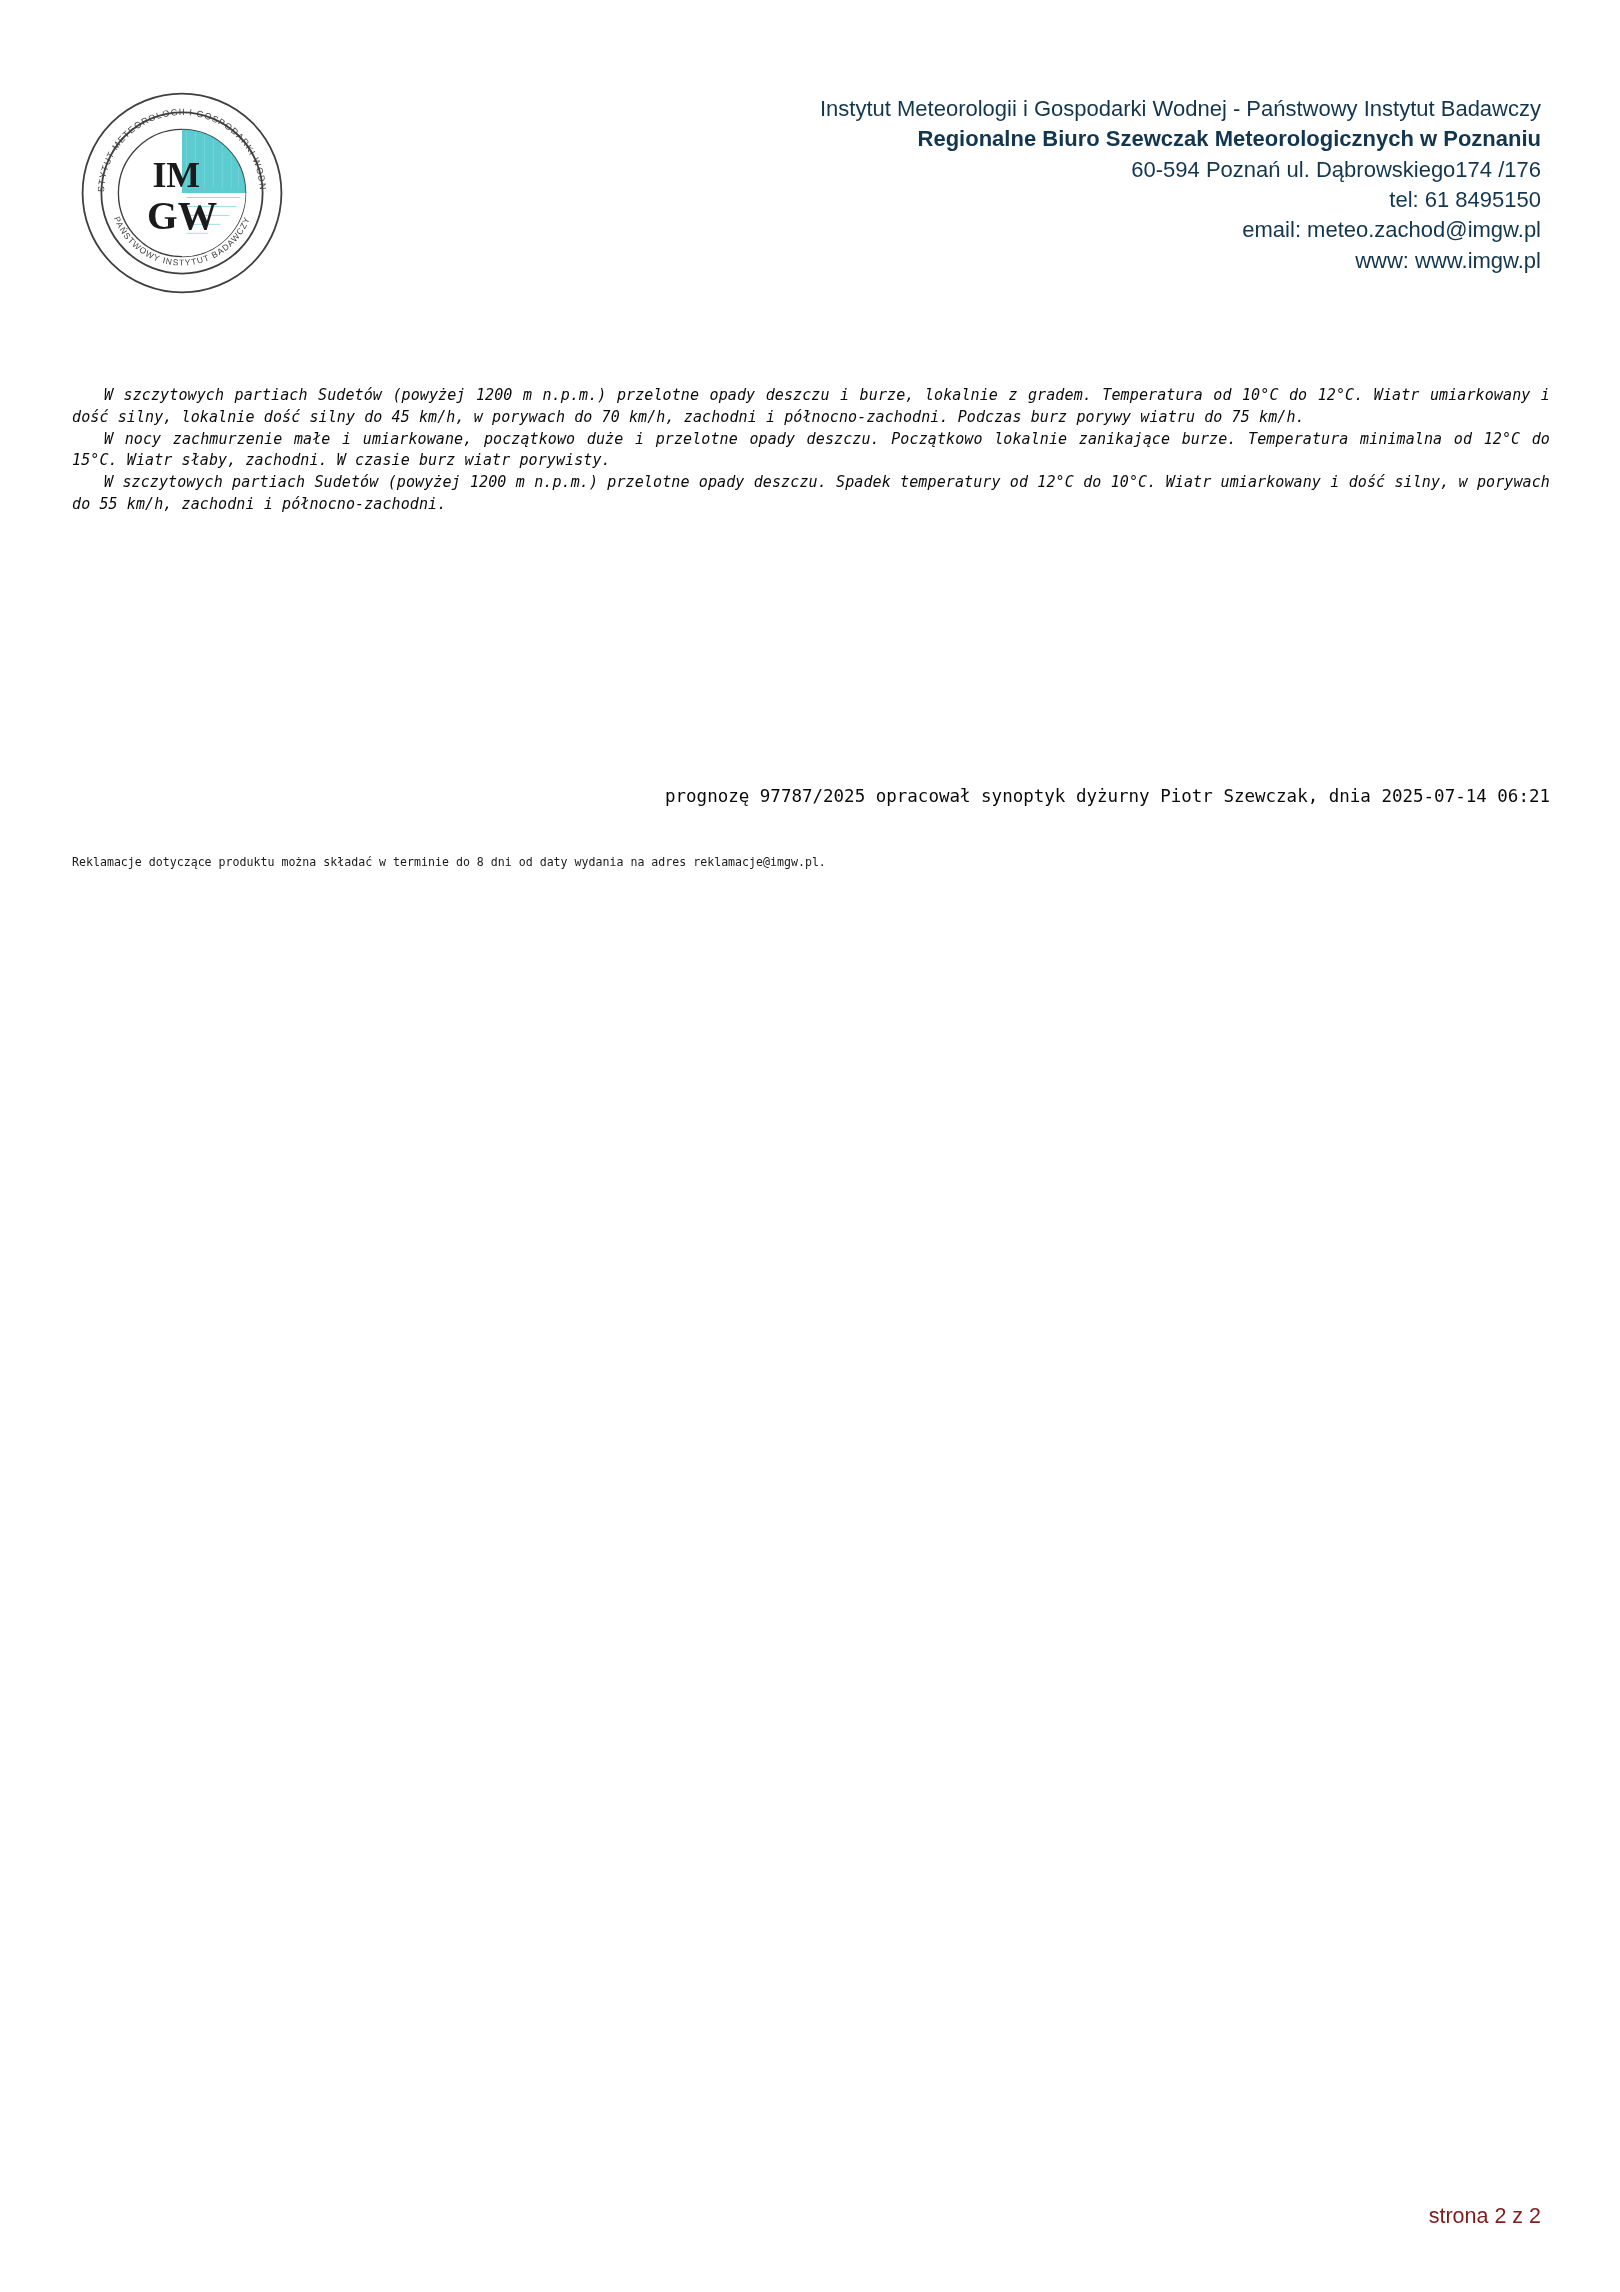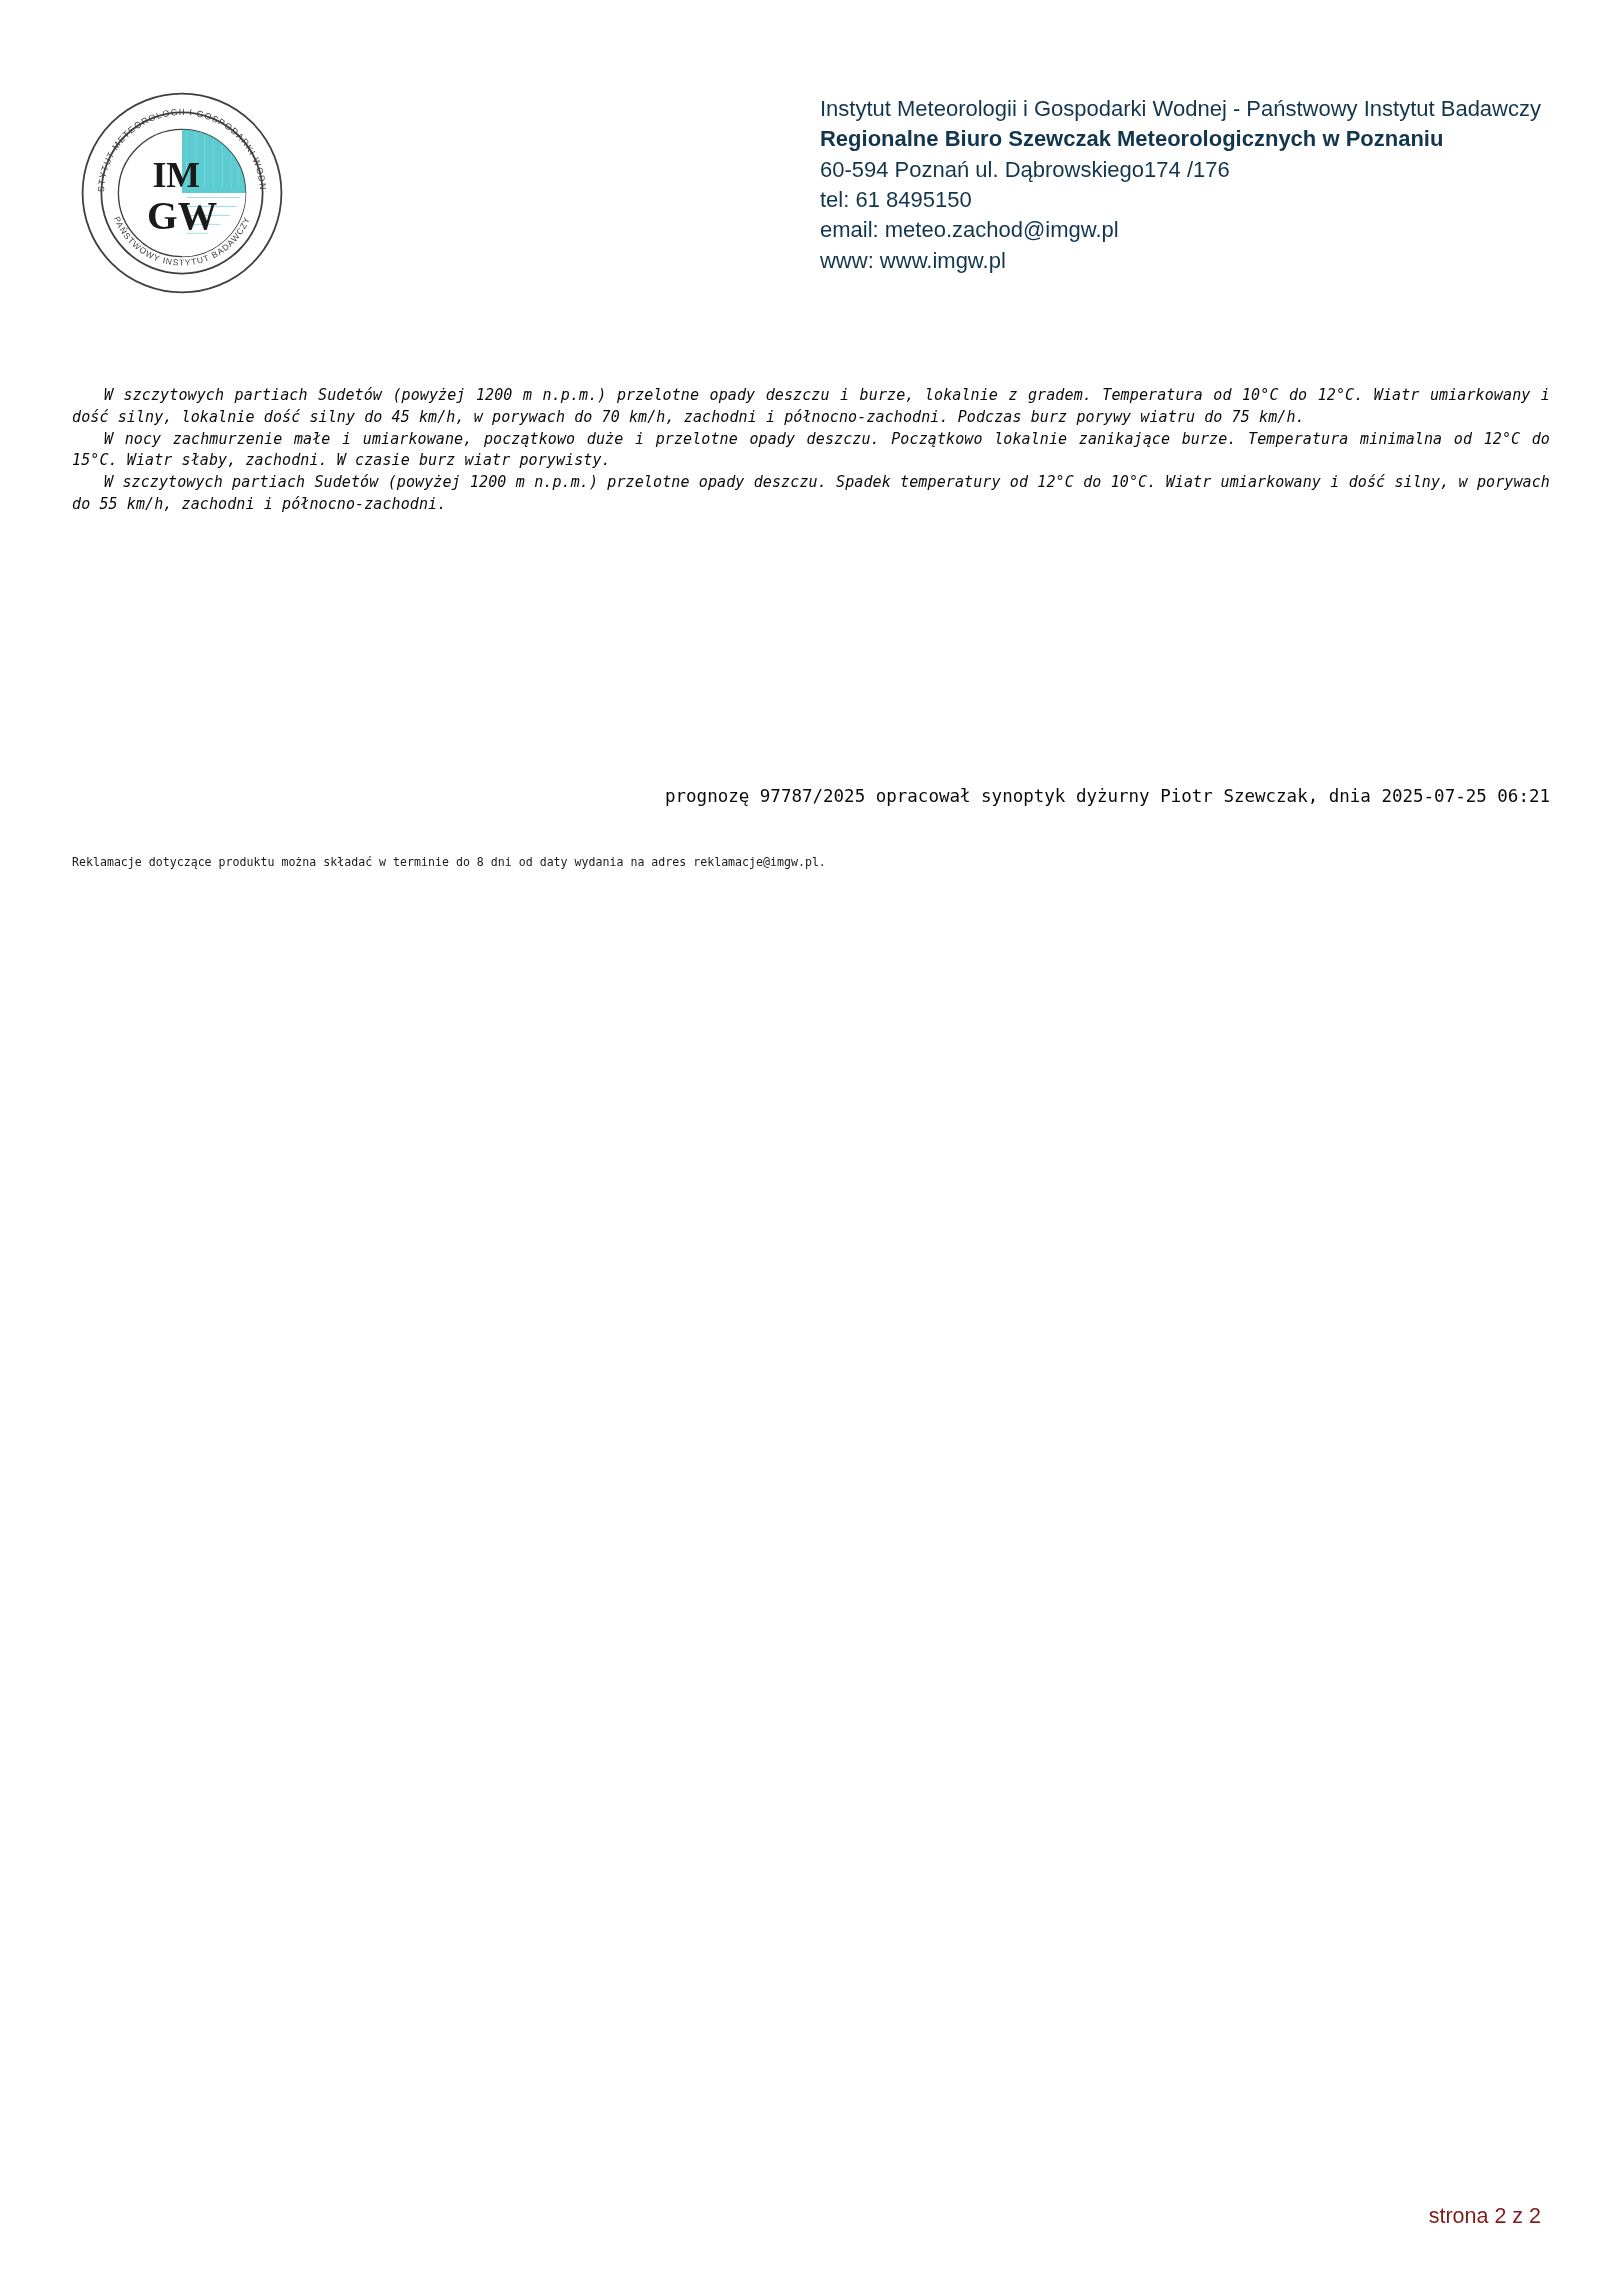--- a/index.html
+++ b/index.html
@@ -30,21 +30,21 @@
     top: 4.5px;
     width: 206px;
     height: 206px;
   }
   .logo svg { display: block; }
 
   .header-text {
     position: absolute;
     right: 79px;
     top: 9px;
-    text-align: left;
+    text-align: right;
     color: #12344d;
     line-height: 1.38;
   }
   .header-text .line {
     font-size: 22px;
     color: #13364f;
     white-space: nowrap;
   }
   .header-text .line.bold {
     font-weight: bold;
@@ -154,18 +154,18 @@
     <div class="line">www: www.imgw.pl</div>
   </div>
 </div>
 
 <div class="content">
   <p class="para">W szczytowych partiach Sudetów (powyżej 1200 m n.p.m.) przelotne opady deszczu i burze, lokalnie z gradem. Temperatura od 10°C do 12°C. Wiatr umiarkowany i dość silny, lokalnie dość silny do 45 km/h, w porywach do 70 km/h, zachodni i północno-zachodni. Podczas burz porywy wiatru do 75 km/h.</p>
   <p class="para">W nocy zachmurzenie małe i umiarkowane, początkowo duże i przelotne opady deszczu. Początkowo lokalnie zanikające burze. Temperatura minimalna od 12°C do 15°C. Wiatr słaby, zachodni. W czasie burz wiatr porywisty.</p>
   <p class="para">W szczytowych partiach Sudetów (powyżej 1200 m n.p.m.) przelotne opady deszczu. Spadek temperatury od 12°C do 10°C. Wiatr umiarkowany i dość silny,  w porywach do 55 km/h, zachodni i północno-zachodni.</p>
 </div>
 
-<div class="signature">prognozę 97787/2025 opracował synoptyk dyżurny Piotr Szewczak, dnia 2025-07-25 06:21</div>
+<div class="signature">prognozę 97787/2025 opracował synoptyk dyżurny Piotr Szewczak, dnia 2025-07-14 06:21</div>
 
 <div class="disclaimer">Reklamacje dotyczące produktu można  składać w terminie do 8 dni od daty wydania na adres reklamacje@imgw.pl.</div>
 
 <div class="page-number">strona 2 z 2</div>
 
 
 </body></html>

